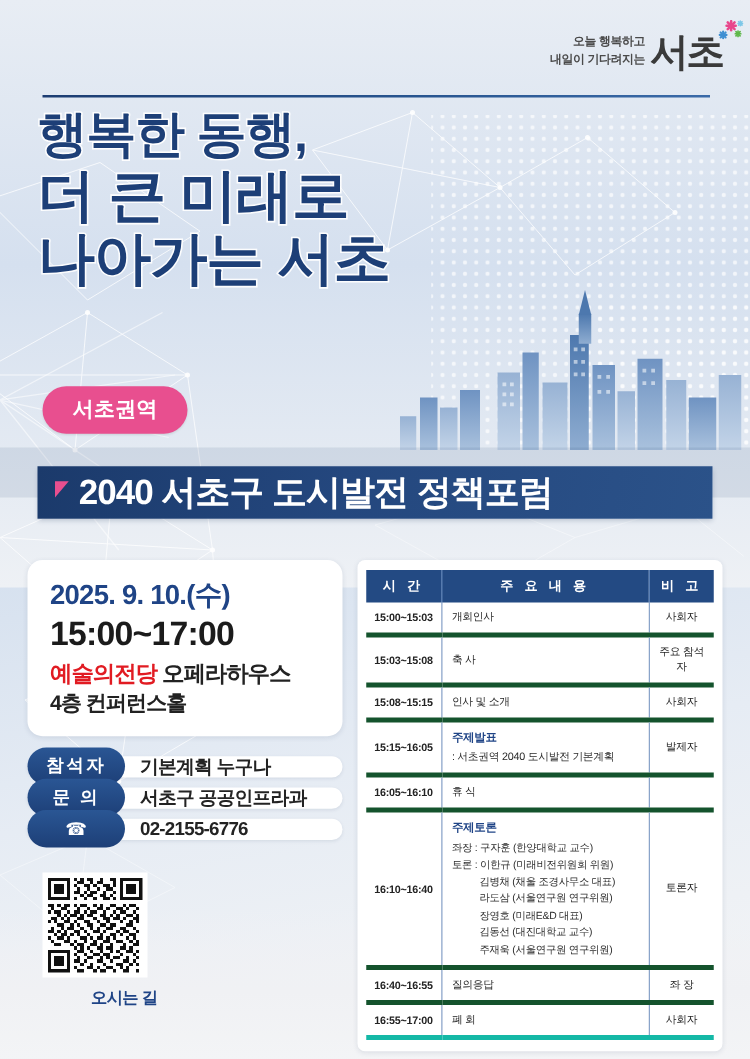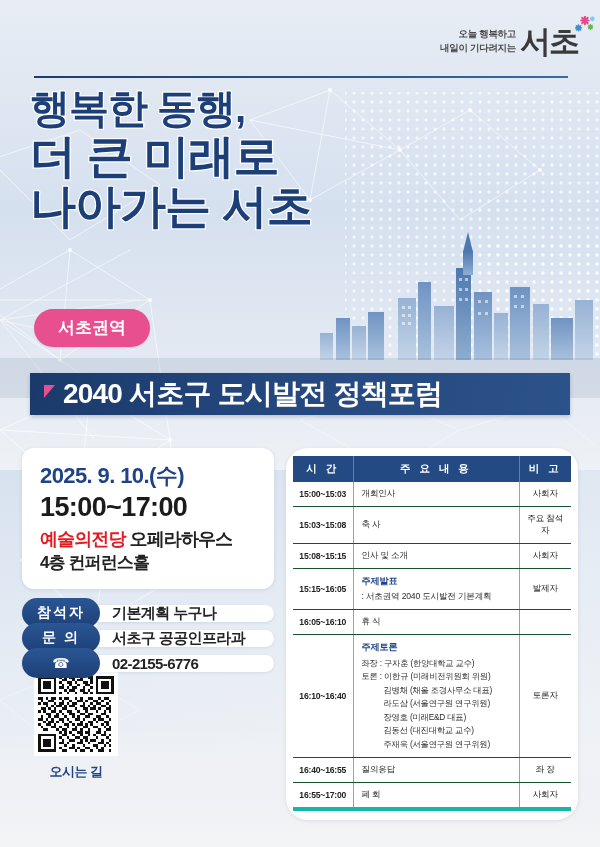--- a/index.html
+++ b/index.html
@@ -130,35 +130,35 @@
     border-radius:15px;
     color:#ffffff; font-size:14px; font-weight:800; letter-spacing:2px;
     display:flex; align-items:center; justify-content:center;
   }
   .info-key.phone{ letter-spacing:0; font-size:14px; }
   .info-val{
     padding-left:12px;
     font-size:15px; font-weight:700; color:#232323; letter-spacing:-0.6px;
   }
 
-  .qr-block{ width:100px; margin-left:4px; text-align:center; }
+  .qr-block{ margin-top:26px; width:100px; margin-left:4px; text-align:right; }
   .qr-box{
     width:84px; height:84px; margin:0 auto;
     background:#ffffff; padding:4px;
   }
   .qr-cap{
     margin-top:7px; font-size:13px; font-weight:800; color:#1f4486; letter-spacing:-0.5px;
   }
 
   
   .table-card{
     position:absolute; left:286px; top:448px;
     width:292px;
     background:#ffffff;
-    border-radius:22px;
+    border-radius:6px;
     padding:8px 7px 9px;
     box-shadow:0 1px 4px rgba(30,50,90,.10);
   }
   table.agenda{
     width:100%; border-collapse:collapse;
     table-layout:fixed;
   }
   table.agenda th{
     background:#234a83;
     color:#ffffff;
@@ -166,21 +166,21 @@
     letter-spacing:3px;
     padding:6px 0 6px;
     text-align:center;
     border-right:1px solid #5b80b5;
   }
   table.agenda th:last-child{ border-right:none; }
   table.agenda td{
     font-size:8.6px;
     color:#232323;
     padding:6px 4px;
-    border-bottom:1px solid #14532d;
+    border-bottom:4px solid #14532d;
     border-right:1px solid #8aa4c9;
     vertical-align:middle;
     letter-spacing:-0.2px;
   }
   table.agenda td:last-child{ border-right:none; }
   table.agenda tr:last-child td{ border-bottom:4px solid #14b8a6; }
   .c-time{ width:60px; text-align:center; font-weight:600; letter-spacing:-0.3px; }
   .c-note{ width:52px; text-align:center; letter-spacing:0.5px; }
   .c-body{ text-align:left; padding-left:8px !important; }
   .body-head{ color:#1f4486; font-weight:800; font-size:9.2px; display:block; margin-bottom:3px; }

